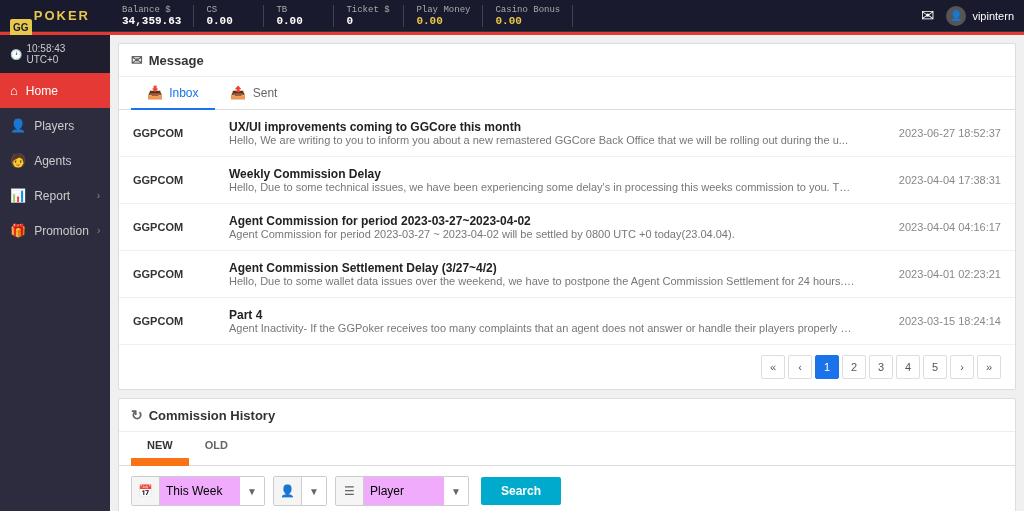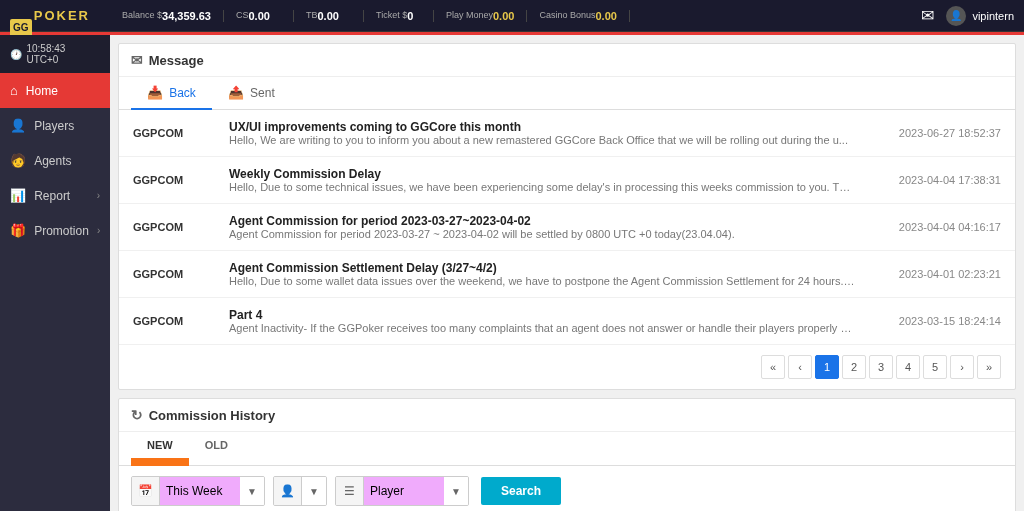--- a/index.html
+++ b/index.html
@@ -45,24 +45,25 @@
       font-weight: bold;
       letter-spacing: 2px;
     }
     .topbar-stats {
       display: flex;
       gap: 0;
       flex: 1;
     }
     .stat-item {
       display: flex;
-      flex-direction: row;
+      flex-direction: column;
       padding: 0 12px;
       border-right: 1px solid #444;
       min-width: 70px;
+      font-family: Liberation Mono, monospace;
     }
     .stat-label {
       font-size: 9px;
       color: #aaa;
     }
     .stat-value {
       font-size: 11px;
       color: #fff;
       font-weight: bold;
     }
@@ -458,21 +459,21 @@
   <div class="content">
 
     <div class="message-section">
       <div class="section-header">
         <span class="section-icon">✉</span>
         <span>Message</span>
       </div>
       <div class="tabs">
         <div class="tab active">
           <span class="tab-icon">📥</span>
-          <span>Back</span>
+          <span>Inbox</span>
         </div>
         <div class="tab">
           <span class="tab-icon">📤</span>
           <span>Sent</span>
         </div>
       </div>
       <div class="message-list">
 
       <div class="message-row">
       <div class="msg-sender">GGPCOM</div>

